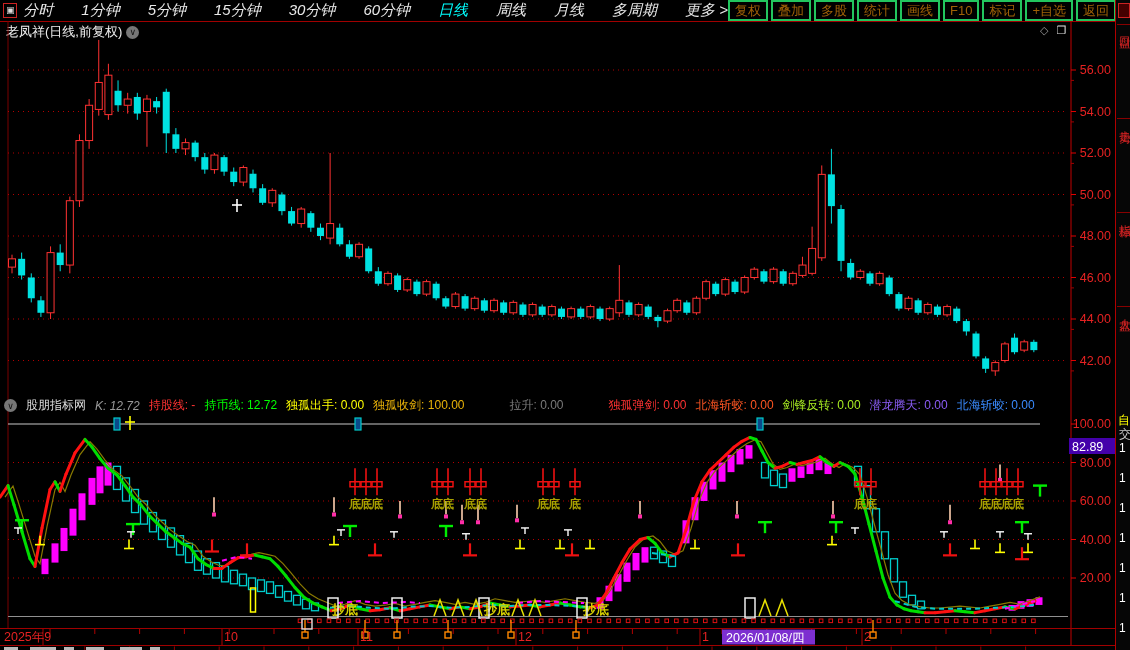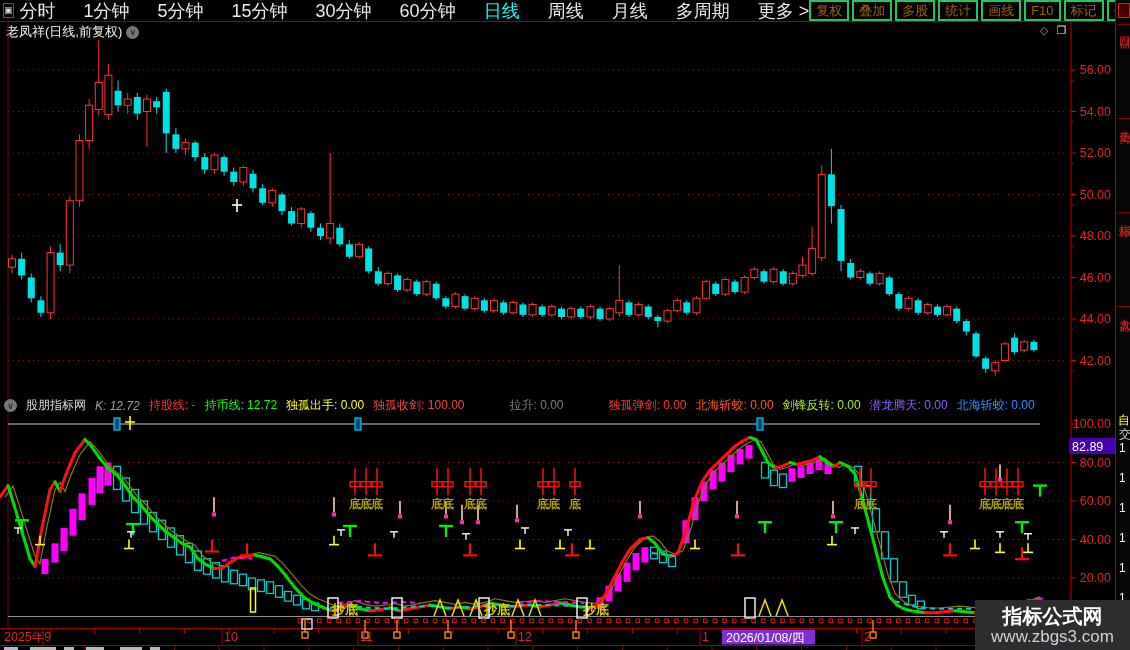--- a/index.html
+++ b/index.html
@@ -3,21 +3,21 @@
 <meta charset="utf-8">
 <style>
   html,body{margin:0;padding:0;background:#000;}
   #app{position:relative;width:1130px;height:650px;background:#000;overflow:hidden;
        font-family:"Liberation Sans","DejaVu Sans",sans-serif;}
   
   .toolbar{position:absolute;left:0;top:0;width:1130px;height:21px;background:#000;
            border-bottom:1px solid #a00000;display:flex;align-items:center;}
   .tb-icon{width:15px;height:13px;border:1px solid #cc2222;margin:0 6px 0 3px;display:flex;
            align-items:center;justify-content:center;color:#ddd;font-size:9px;line-height:9px;}
-  .tabs{display:flex;gap:28px;color:#e8e8e8;font-size:18px;white-space:nowrap;}
+  .tabs{display:flex;gap:28px;color:#e8e8e8;font-size:15px;white-space:nowrap;font-style:italic;}
   .tab{cursor:default;}
   .tab.active{color:#00ffff;}
   .btns{display:flex;gap:3px;margin-left:auto;margin-right:14px;}
   .btn{border:2px solid #22c55e;color:#a16207;font-size:13px;padding:0 5px;height:17px;
        line-height:17px;white-space:nowrap;}
   
   .title-row{position:absolute;left:6px;top:23px;color:#eee;font-size:13px;display:flex;align-items:center;gap:4px;}
   .chev{width:13px;height:13px;border-radius:50%;background:#777;color:#111;font-size:9px;
         display:flex;align-items:center;justify-content:center;}
   .corner-icons{position:absolute;top:24px;left:1040px;color:#999;font-size:11px;display:flex;gap:8px;}
@@ -932,21 +932,21 @@
       </g>
     </svg>
 
   <div class="ind-header" id="indHeader">
     <span class="chev">∨</span>
     <span style="color:#ddd">股朋指标网</span>
   <span style="color: rgb(154, 154, 154); font-style: italic;">K: 12.72</span>
       <span style="color: rgb(255, 50, 50);">持股线: -</span>
       <span style="color: rgb(0, 255, 0);">持币线: 12.72</span>
       <span style="color: rgb(255, 255, 0);">独孤出手: 0.00</span>
-      <span style="color: #ef4444;">独孤收剑: 100.00</span>
+      <span style="color: #eab308;">独孤收剑: 100.00</span>
       <span style="color: rgb(122, 122, 122); margin-left: 36px;">拉升: 0.00</span>
       <span style="color: rgb(255, 50, 50); margin-left: 36px;">独孤弹剑: 0.00</span>
       <span style="color: rgb(255, 85, 34);">北海斩蛟: 0.00</span>
       <span style="color: rgb(170, 238, 34);">剑锋反转: 0.00</span>
       <span style="color: #8b5cf6;">潜龙腾天: 0.00</span>
       <span style="color: rgb(58, 139, 255);">北海斩蛟: 0.00</span>
     </div>
 
   <div class="strip" id="strip">
     <div class="sbox"></div>
@@ -958,17 +958,13 @@
       <div class="wt" style="top: 426px; color: rgb(204, 204, 204);">交</div>
       <div class="wt" style="top: 441px;">1</div>
       <div class="wt" style="top: 471px;">1</div>
       <div class="wt" style="top: 501px;">1</div>
       <div class="wt" style="top: 531px;">1</div>
       <div class="wt" style="top: 561px;">1</div>
       <div class="wt" style="top: 591px;">1</div>
       <div class="wt" style="top: 621px;">1</div>
     </div>
 
-  <div class="watermark">
-    <div class="wm1">指标公式网</div>
-    <div class="wm2">www.zbgs3.com</div>
-  </div>
 </div>
 
 </body></html>

